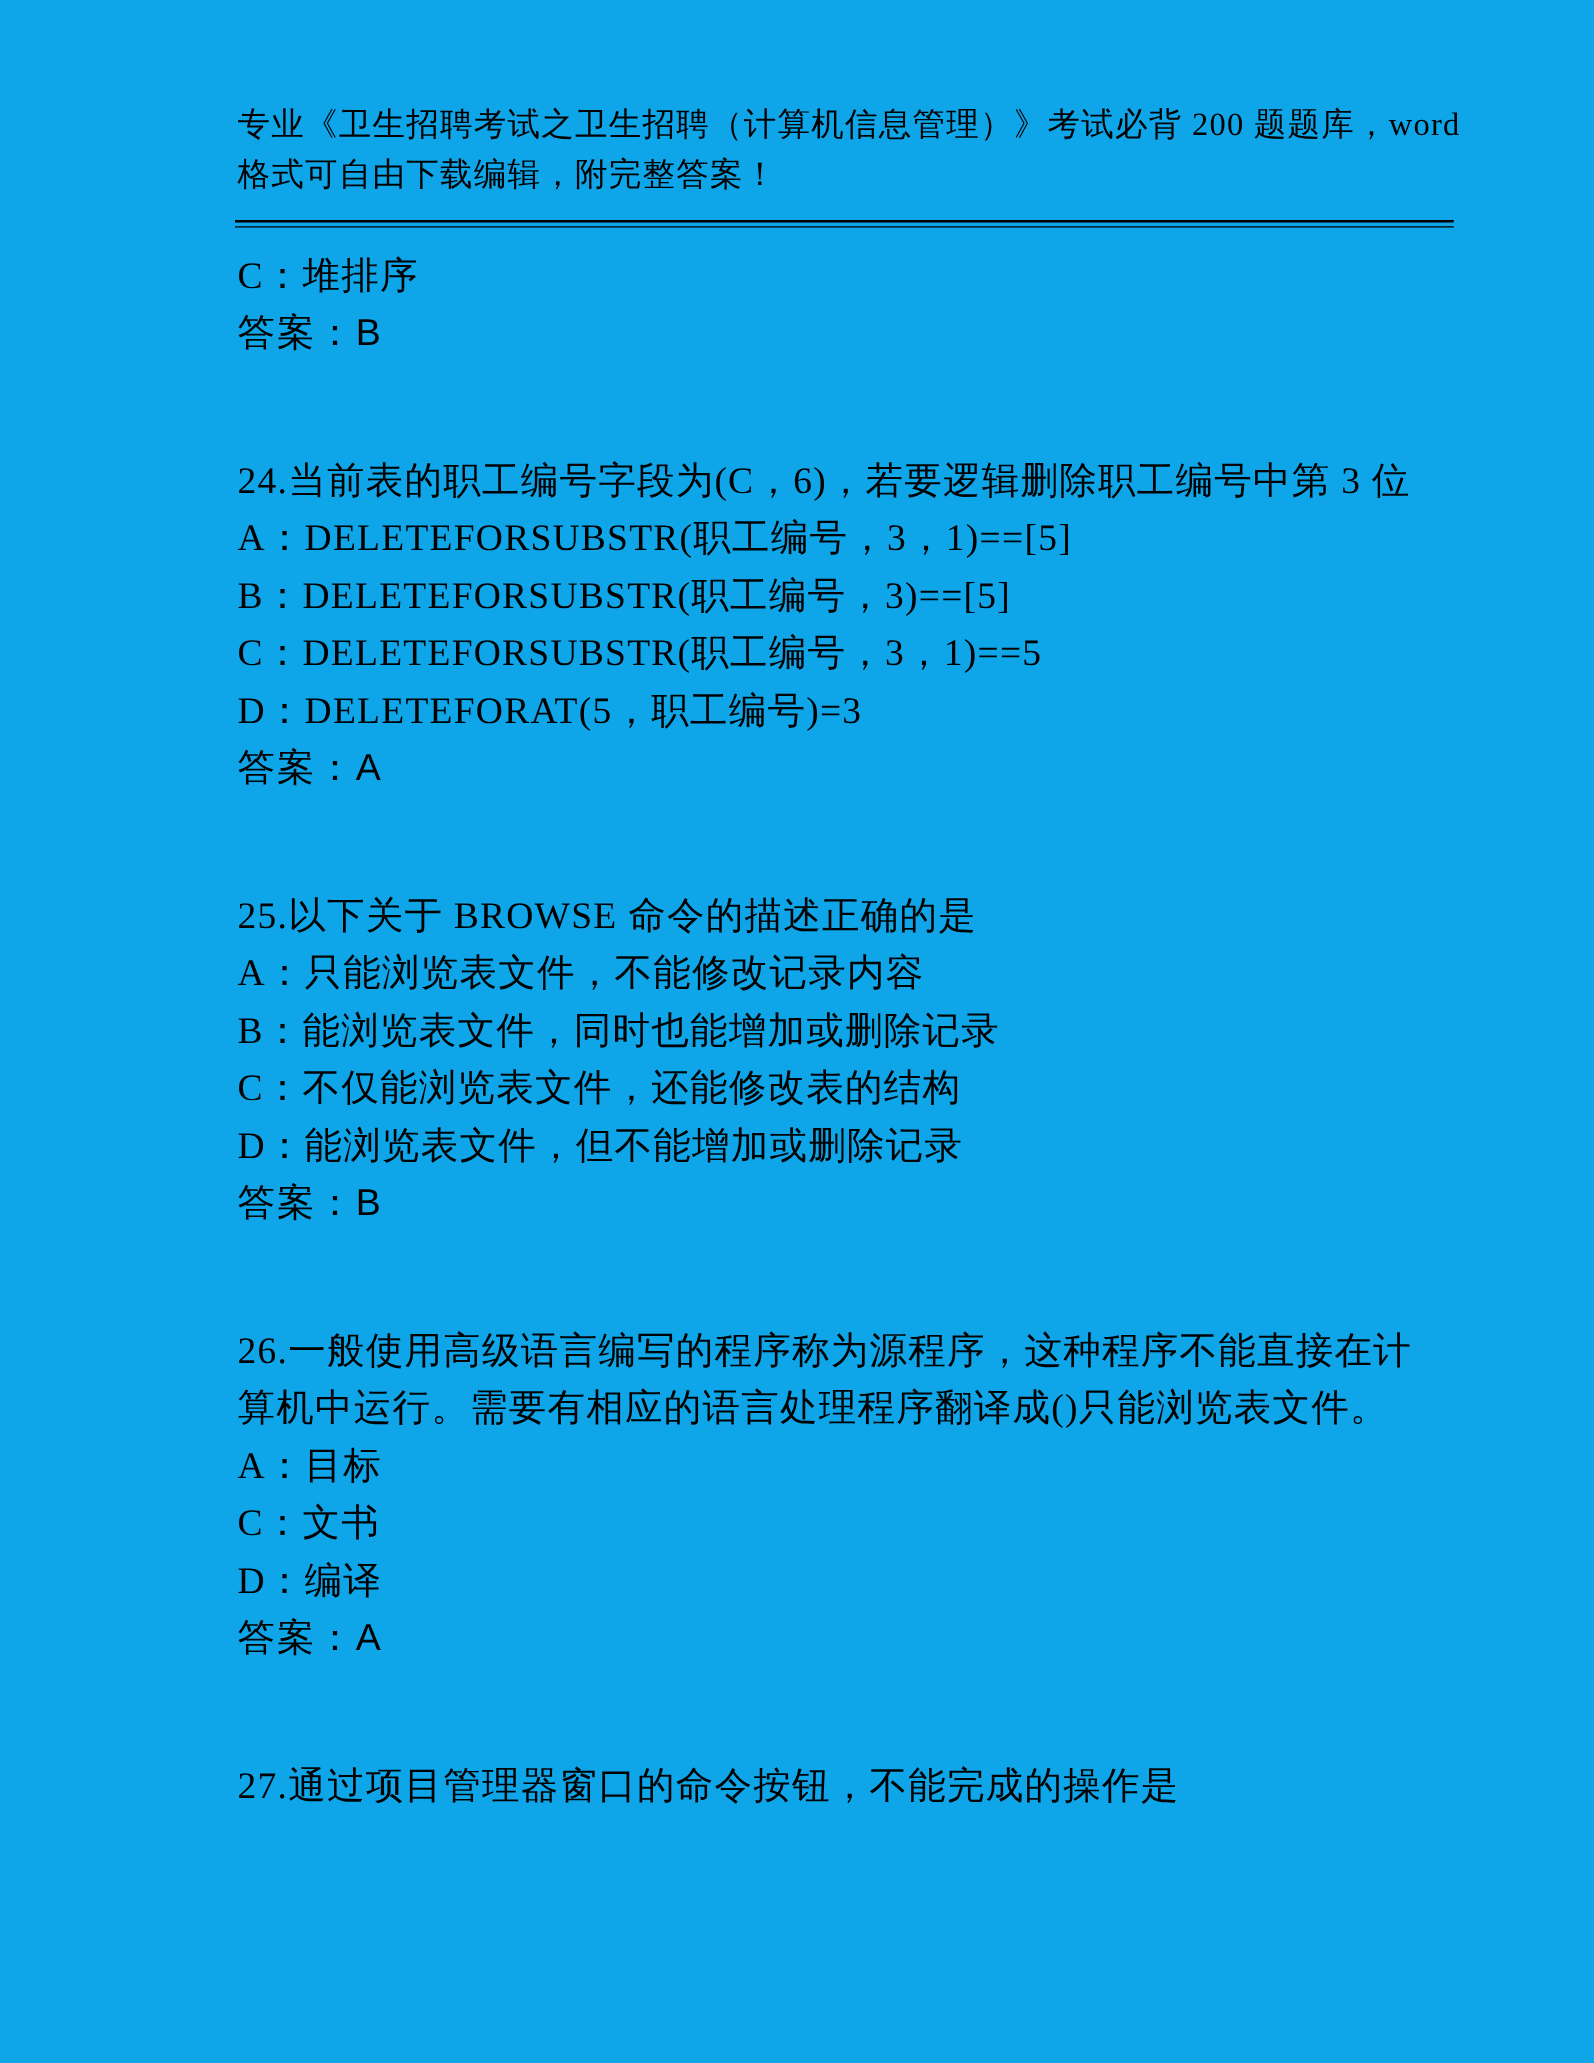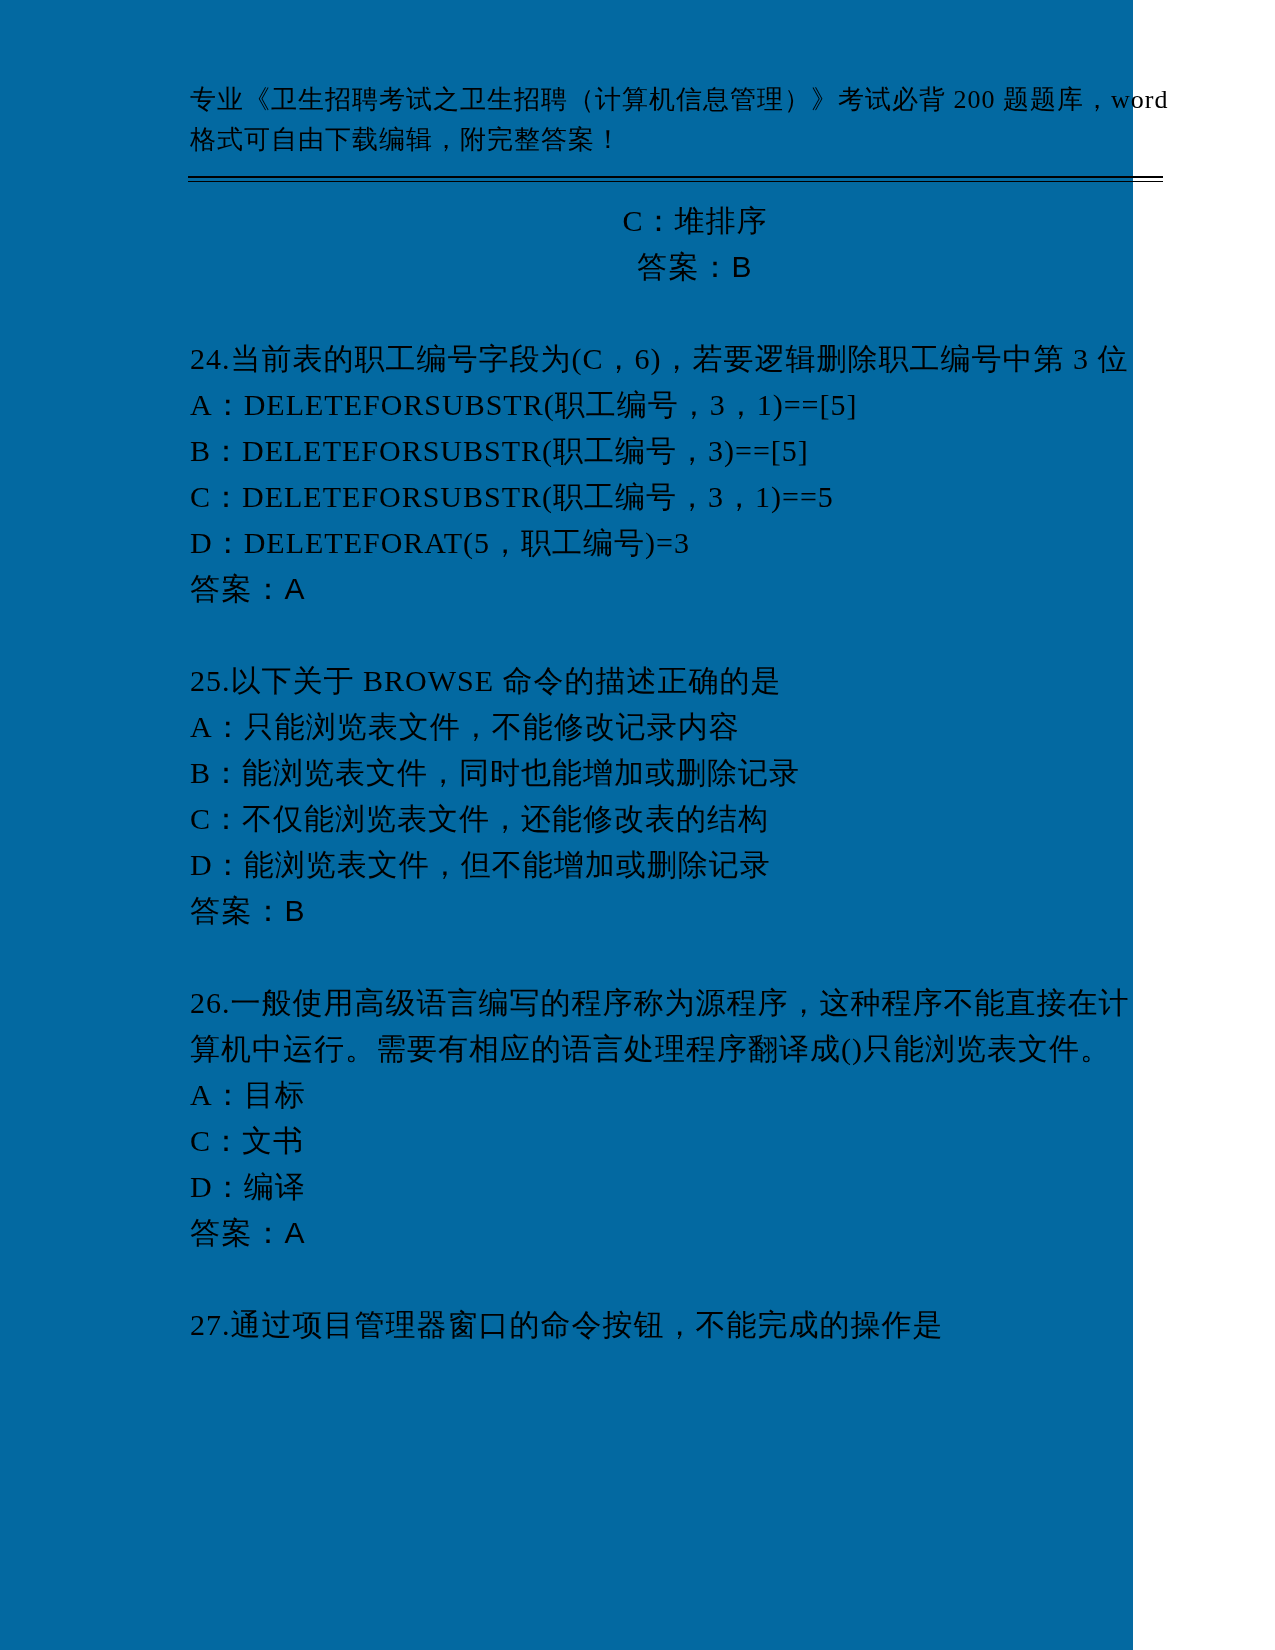--- a/index.html
+++ b/index.html
@@ -9,23 +9,23 @@
   }
   body {
     width: 1275px;
     height: 1650px;
     font-family: "Liberation Serif", "DejaVu Serif", serif;
     color: #000000;
     overflow: hidden;
   }
   .page {
     position: relative;
-    width: 1133px;
+    width: 1275px;
     height: 1650px;
-    background: #0369a1;
+    background: #0ea5e9;
   }
   
   .doc-header {
     padding-top: 80px;
     margin-left: 190px;
     width: 975px;
     font-size: 26px;
     line-height: 40px;
     letter-spacing: 1px;
   }
@@ -49,25 +49,24 @@
     width: 1010px;
     font-size: 30px;
     line-height: 46px;
     letter-spacing: 1px;
   }
   .doc-body p {
     margin: 0;
     white-space: nowrap;
   }
   .question-block {
-    margin-top: 46px; 
+    margin-top: 72px; 
   }
   .question-block:first-child {
     margin-top: 16px;
-    text-align: center;
   }
   .answer {
     font-weight: normal;
     font-family: "Liberation Sans", "DejaVu Sans", sans-serif;
     letter-spacing: 1.5px;
   }
 </style>
 </head>
 <body>
 

